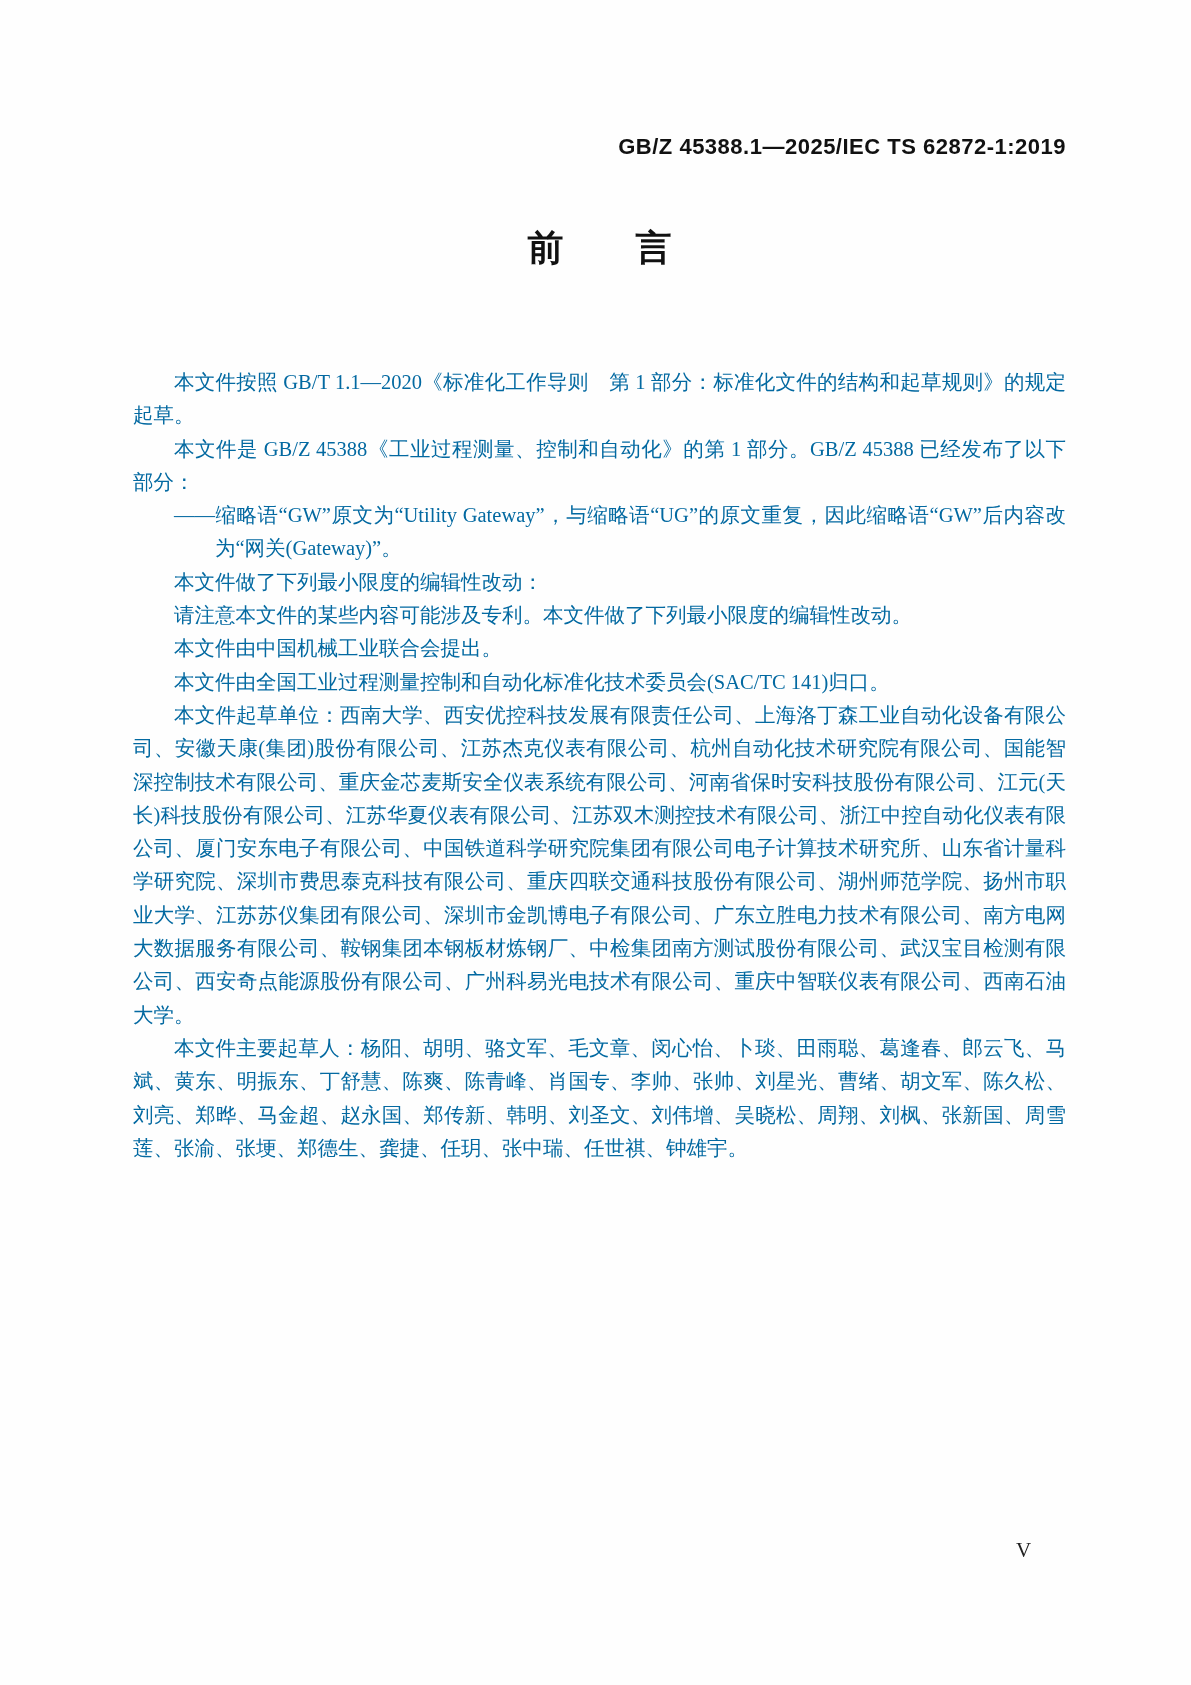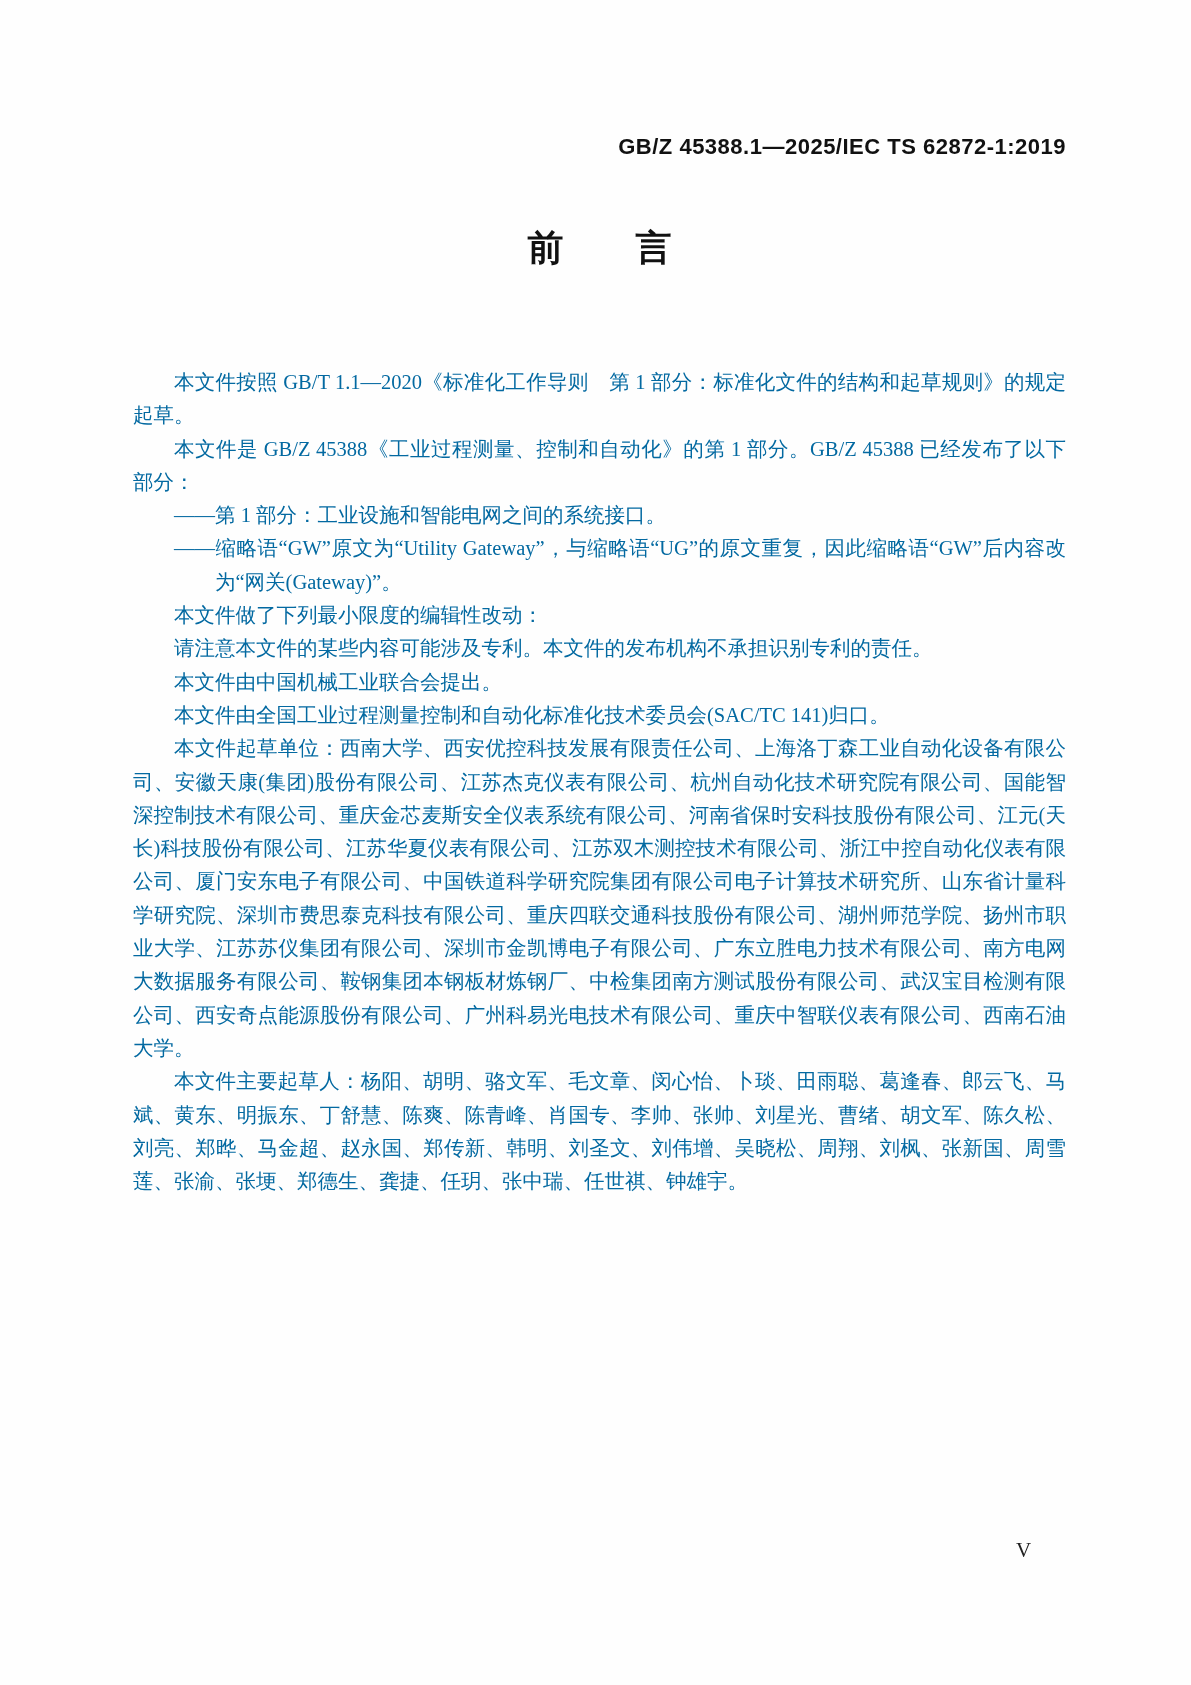--- a/index.html
+++ b/index.html
@@ -73,24 +73,23 @@
 
 <div class="page">
 
   <div class="std-header">GB/Z 45388.1—2025/IEC TS 62872-1:2019</div>
 
   <h1 class="doc-title">前　　言</h1>
 
   <div class="body-block">
     <p class="para">本文件按照 GB/T 1.1—2020《标准化工作导则　第 1 部分：标准化文件的结构和起草规则》的规定起草。</p>
     <p class="para">本文件是 GB/Z 45388《工业过程测量、控制和自动化》的第 1 部分。GB/Z 45388 已经发布了以下部分：</p>
-    <p class="para">——第 1 部分：工业设施和智能电网之间的系统接口。</p>
     <p class="para hang">——缩略语“GW”原文为“Utility Gateway”，与缩略语“UG”的原文重复，因此缩略语“GW”后内容改为“网关(Gateway)”。</p>
     <p class="para">本文件做了下列最小限度的编辑性改动：</p>
-    <p class="para">请注意本文件的某些内容可能涉及专利。本文件的发布机构不承担识别专利的责任。</p>
+    <p class="para">请注意本文件的某些内容可能涉及专利。本文件做了下列最小限度的编辑性改动。</p>
     <p class="para">本文件由中国机械工业联合会提出。</p>
     <p class="para">本文件由全国工业过程测量控制和自动化标准化技术委员会(SAC/TC 141)归口。</p>
     <p class="para">本文件起草单位：西南大学、西安优控科技发展有限责任公司、上海洛丁森工业自动化设备有限公司、安徽天康(集团)股份有限公司、江苏杰克仪表有限公司、杭州自动化技术研究院有限公司、国能智深控制技术有限公司、重庆金芯麦斯安全仪表系统有限公司、河南省保时安科技股份有限公司、江元(天长)科技股份有限公司、江苏华夏仪表有限公司、江苏双木测控技术有限公司、浙江中控自动化仪表有限公司、厦门安东电子有限公司、中国铁道科学研究院集团有限公司电子计算技术研究所、山东省计量科学研究院、深圳市费思泰克科技有限公司、重庆四联交通科技股份有限公司、湖州师范学院、扬州市职业大学、江苏苏仪集团有限公司、深圳市金凯博电子有限公司、广东立胜电力技术有限公司、南方电网大数据服务有限公司、鞍钢集团本钢板材炼钢厂、中检集团南方测试股份有限公司、武汉宝目检测有限公司、西安奇点能源股份有限公司、广州科易光电技术有限公司、重庆中智联仪表有限公司、西南石油大学。</p>
     <p class="para">本文件主要起草人：杨阳、胡明、骆文军、毛文章、闵心怡、卜琰、田雨聪、葛逢春、郎云飞、马斌、黄东、明振东、丁舒慧、陈爽、陈青峰、肖国专、李帅、张帅、刘星光、曹绪、胡文军、陈久松、刘亮、郑晔、马金超、赵永国、郑传新、韩明、刘圣文、刘伟增、吴晓松、周翔、刘枫、张新国、周雪莲、张渝、张埂、郑德生、龚捷、任玥、张中瑞、任世祺、钟雄宇。</p>
   </div>
 
   <div class="page-number">V</div>
 
 </div>
 

